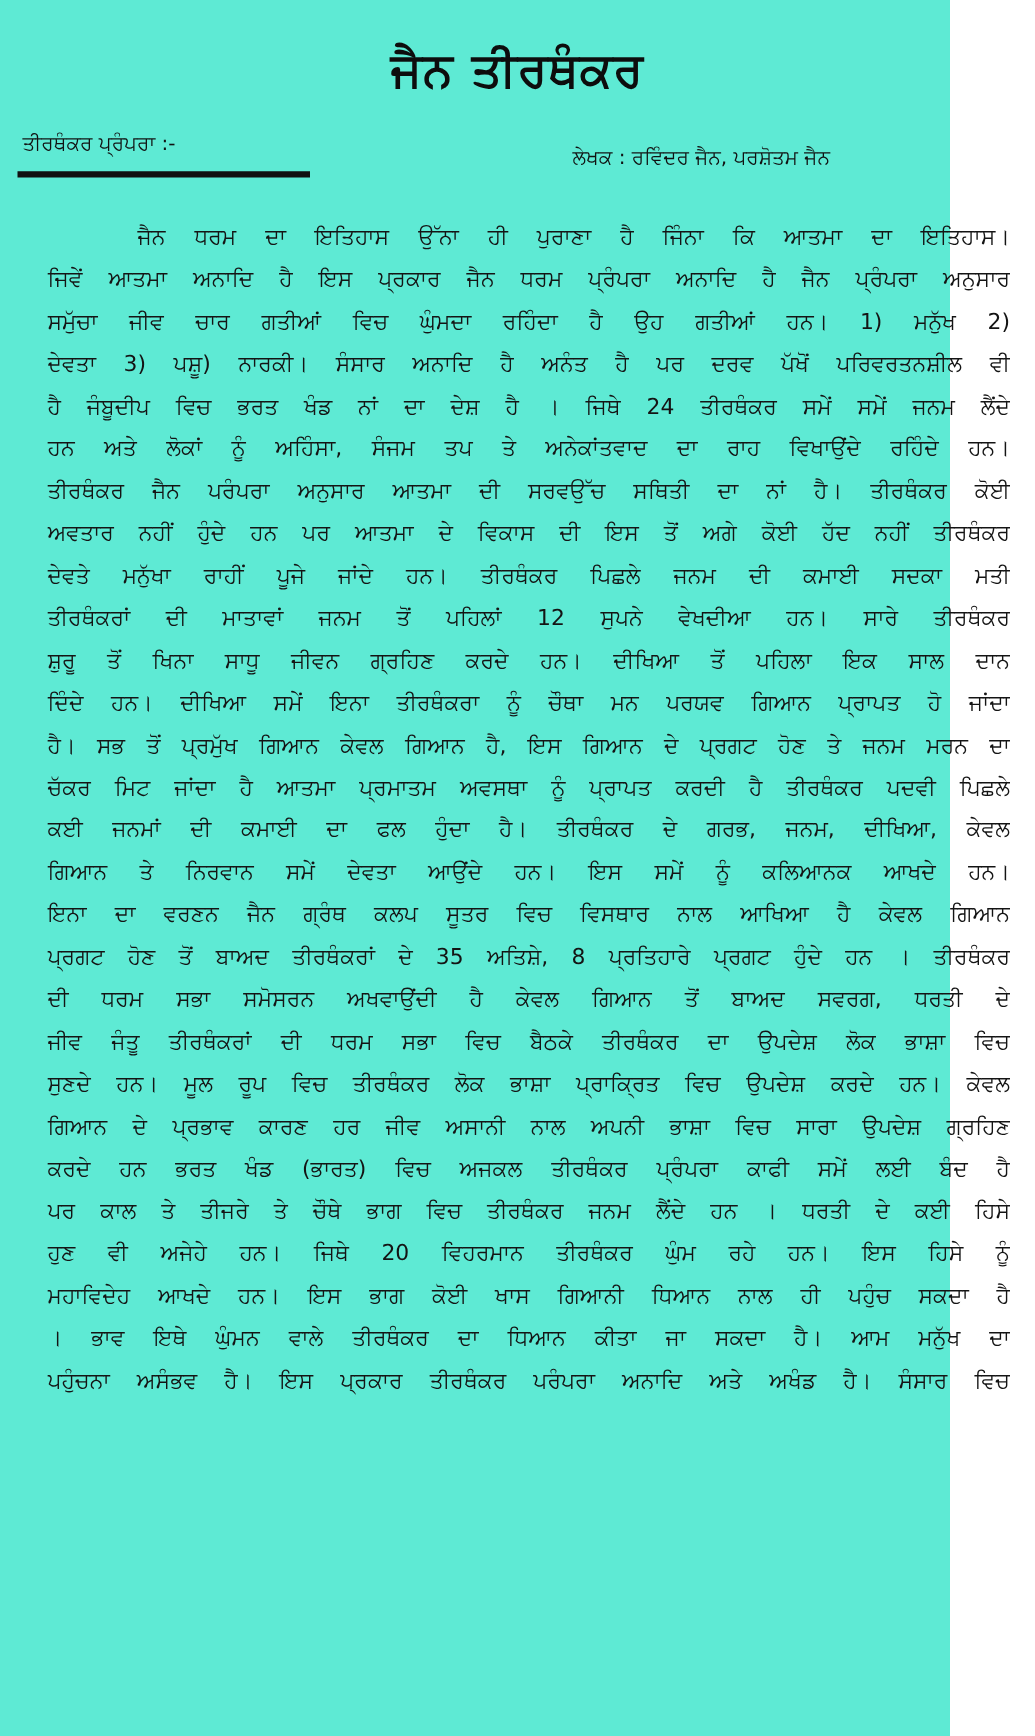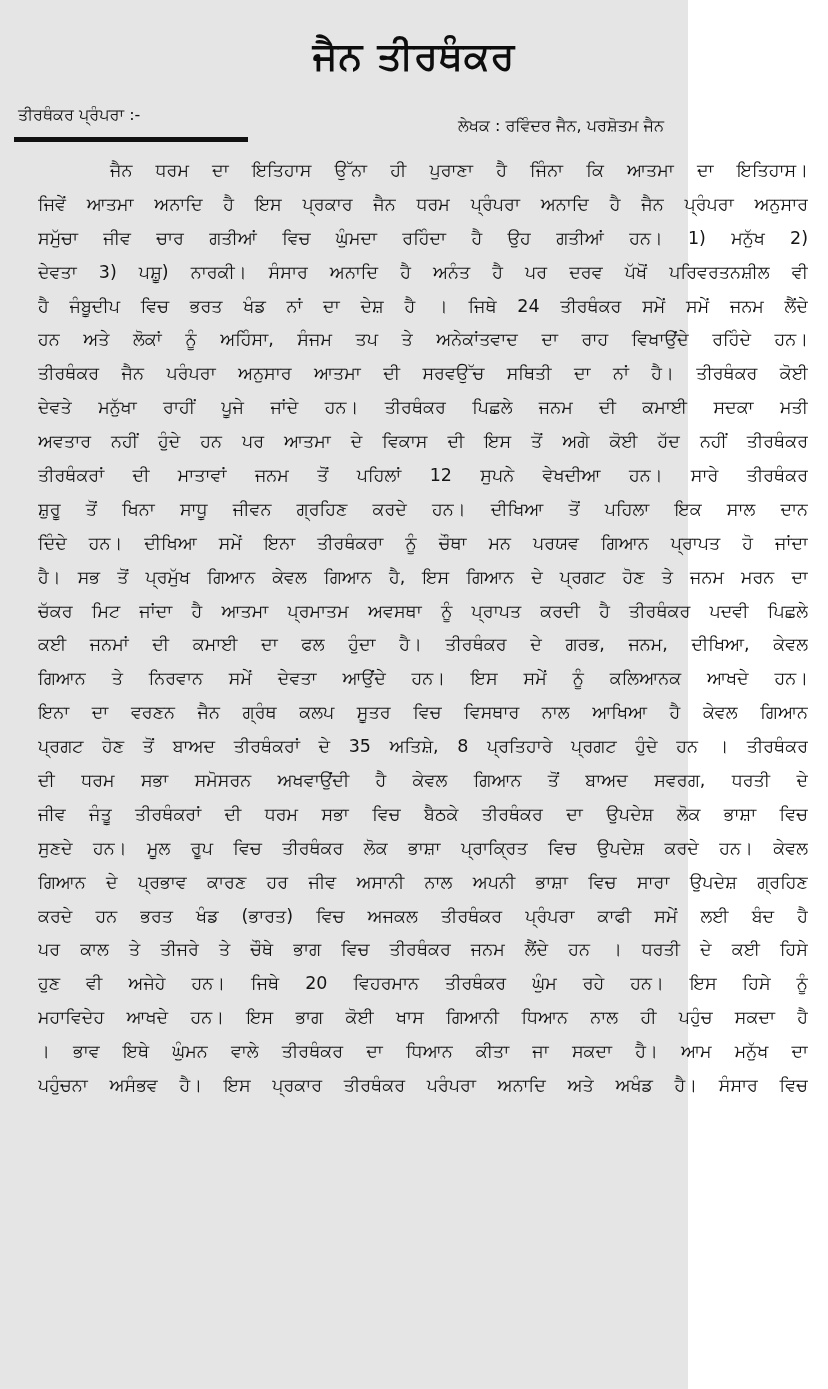--- a/index.html
+++ b/index.html
@@ -11,23 +11,23 @@
     width: 828px;
     height: 1389px;
     position: relative;
     overflow: hidden;
     color: #111111;
     font-family: "DejaVu Sans", "Liberation Sans", sans-serif;
   }
   .page {
     position: absolute;
     left: 0; top: 0;
-    width: 688px;
+    width: 760px;
     height: 1389px;
-    background: #e5e5e5;
+    background: #5eead4;
   }
   .title {
     position: absolute;
     left: 0;
     width: 828px;
     top: 34px;
     text-align: center;
     font-size: 38px;
     font-weight: bold;
     letter-spacing: 1px;
@@ -68,20 +68,21 @@
     line-height: 33.9px;
     font-size: 17.5px;
     white-space: nowrap;
     text-align: justify;
     text-align-last: justify;
     color: #141414;
     overflow: hidden;
   }
   .line.indent {
     padding-left: 72px;
+    margin-top: 20px;
   }
   .line.last {
     text-align-last: justify;
   }
 </style>
 </head>
 <body>
 
 <div class="page">
   <div class="title">ਜੈਨ ਤੀਰਥੰਕਰ</div>
@@ -90,22 +91,22 @@
   <div class="byline">ਲੇਖਕ : ਰਵਿੰਦਰ ਜੈਨ, ਪਰਸ਼ੋਤਮ ਜੈਨ</div>
 
   <div class="body-text">
     <div class="line indent">ਜੈਨ ਧਰਮ ਦਾ ਇਤਿਹਾਸ ਉੱਨਾ ਹੀ ਪੁਰਾਣਾ ਹੈ  ਜਿੰਨਾ ਕਿ ਆਤਮਾ ਦਾ ਇਤਿਹਾਸ।</div>
     <div class="line">ਜਿਵੇਂ ਆਤਮਾ ਅਨਾਦਿ ਹੈ ਇਸ ਪ੍ਰਕਾਰ ਜੈਨ ਧਰਮ ਪ੍ਰੰਪਰਾ ਅਨਾਦਿ ਹੈ ਜੈਨ ਪ੍ਰੰਪਰਾ ਅਨੁਸਾਰ</div>
     <div class="line">ਸਮੁੱਚਾ ਜੀਵ ਚਾਰ ਗਤੀਆਂ ਵਿਚ ਘੁੰਮਦਾ ਰਹਿੰਦਾ ਹੈ ਉਹ ਗਤੀਆਂ ਹਨ। 1) ਮਨੁੱਖ 2)</div>
     <div class="line">ਦੇਵਤਾ 3) ਪਸ਼ੂ) ਨਾਰਕੀ। ਸੰਸਾਰ ਅਨਾਦਿ ਹੈ ਅਨੰਤ ਹੈ ਪਰ ਦਰਵ ਪੱਖੋਂ ਪਰਿਵਰਤਨਸ਼ੀਲ ਵੀ</div>
     <div class="line">ਹੈ ਜੰਬੂਦੀਪ ਵਿਚ ਭਰਤ ਖੰਡ ਨਾਂ ਦਾ ਦੇਸ਼ ਹੈ । ਜਿਥੇ 24 ਤੀਰਥੰਕਰ ਸਮੇਂ ਸਮੇਂ ਜਨਮ ਲੈਂਦੇ</div>
     <div class="line">ਹਨ ਅਤੇ ਲੋਕਾਂ ਨੂੰ ਅਹਿੰਸਾ, ਸੰਜਮ ਤਪ ਤੇ ਅਨੇਕਾਂਤਵਾਦ ਦਾ ਰਾਹ ਵਿਖਾਉਂਦੇ ਰਹਿੰਦੇ ਹਨ।</div>
     <div class="line">ਤੀਰਥੰਕਰ ਜੈਨ ਪਰੰਪਰਾ ਅਨੁਸਾਰ ਆਤਮਾ ਦੀ ਸਰਵਉੱਚ ਸਥਿਤੀ ਦਾ ਨਾਂ ਹੈ। ਤੀਰਥੰਕਰ ਕੋਈ</div>
+    <div class="line">ਅਵਤਾਰ ਨਹੀਂ ਹੁੰਦੇ ਹਨ ਪਰ ਆਤਮਾ ਦੇ ਵਿਕਾਸ ਦੀ ਇਸ ਤੋਂ ਅਗੇ ਕੋਈ ਹੱਦ ਨਹੀਂ ਤੀਰਥੰਕਰ</div>
     <div class="line">ਦੇਵਤੇ ਮਨੁੱਖਾ ਰਾਹੀਂ ਪੂਜੇ ਜਾਂਦੇ ਹਨ। ਤੀਰਥੰਕਰ ਪਿਛਲੇ ਜਨਮ ਦੀ ਕਮਾਈ ਸਦਕਾ ਮਤੀ</div>
-    <div class="line">ਅਵਤਾਰ ਨਹੀਂ ਹੁੰਦੇ ਹਨ ਪਰ ਆਤਮਾ ਦੇ ਵਿਕਾਸ ਦੀ ਇਸ ਤੋਂ ਅਗੇ ਕੋਈ ਹੱਦ ਨਹੀਂ ਤੀਰਥੰਕਰ</div>
     <div class="line">ਤੀਰਥੰਕਰਾਂ ਦੀ ਮਾਤਾਵਾਂ ਜਨਮ ਤੋਂ ਪਹਿਲਾਂ 12 ਸੁਪਨੇ ਵੇਖਦੀਆ ਹਨ। ਸਾਰੇ ਤੀਰਥੰਕਰ</div>
     <div class="line">ਸ਼ੁਰੂ ਤੋਂ ਖਿਨਾ ਸਾਧੂ ਜੀਵਨ ਗ੍ਰਹਿਣ ਕਰਦੇ ਹਨ। ਦੀਖਿਆ ਤੋਂ ਪਹਿਲਾ ਇਕ ਸਾਲ ਦਾਨ</div>
     <div class="line">ਦਿੰਦੇ ਹਨ। ਦੀਖਿਆ ਸਮੇਂ ਇਨਾ ਤੀਰਥੰਕਰਾ ਨੂੰ ਚੌਥਾ ਮਨ ਪਰਯਵ ਗਿਆਨ ਪ੍ਰਾਪਤ ਹੋ ਜਾਂਦਾ</div>
     <div class="line">ਹੈ। ਸਭ ਤੋਂ ਪ੍ਰਮੁੱਖ ਗਿਆਨ ਕੇਵਲ ਗਿਆਨ ਹੈ, ਇਸ ਗਿਆਨ ਦੇ ਪ੍ਰਗਟ ਹੋਣ ਤੇ ਜਨਮ ਮਰਨ ਦਾ</div>
     <div class="line">ਚੱਕਰ ਮਿਟ ਜਾਂਦਾ ਹੈ ਆਤਮਾ ਪ੍ਰਮਾਤਮ ਅਵਸਥਾ ਨੂੰ ਪ੍ਰਾਪਤ ਕਰਦੀ ਹੈ ਤੀਰਥੰਕਰ ਪਦਵੀ ਪਿਛਲੇ</div>
     <div class="line">ਕਈ ਜਨਮਾਂ ਦੀ ਕਮਾਈ ਦਾ ਫਲ ਹੁੰਦਾ ਹੈ। ਤੀਰਥੰਕਰ ਦੇ ਗਰਭ, ਜਨਮ, ਦੀਖਿਆ, ਕੇਵਲ</div>
     <div class="line">ਗਿਆਨ ਤੇ ਨਿਰਵਾਨ ਸਮੇਂ ਦੇਵਤਾ ਆਉਂਦੇ ਹਨ। ਇਸ ਸਮੇਂ ਨੂੰ ਕਲਿਆਨਕ ਆਖਦੇ ਹਨ।</div>
     <div class="line">ਇਨਾ ਦਾ ਵਰਣਨ ਜੈਨ ਗ੍ਰੰਥ ਕਲਪ ਸੂਤਰ ਵਿਚ ਵਿਸਥਾਰ ਨਾਲ ਆਖਿਆ ਹੈ ਕੇਵਲ ਗਿਆਨ</div>
     <div class="line">ਪ੍ਰਗਟ ਹੋਣ ਤੋਂ ਬਾਅਦ ਤੀਰਥੰਕਰਾਂ ਦੇ 35 ਅਤਿਸ਼ੇ, 8 ਪ੍ਰਤਿਹਾਰੇ ਪ੍ਰਗਟ ਹੁੰਦੇ ਹਨ । ਤੀਰਥੰਕਰ</div>
     <div class="line">ਦੀ ਧਰਮ ਸਭਾ ਸਮੋਸਰਨ ਅਖਵਾਉਂਦੀ ਹੈ ਕੇਵਲ ਗਿਆਨ ਤੋਂ ਬਾਅਦ ਸਵਰਗ, ਧਰਤੀ ਦੇ</div>

